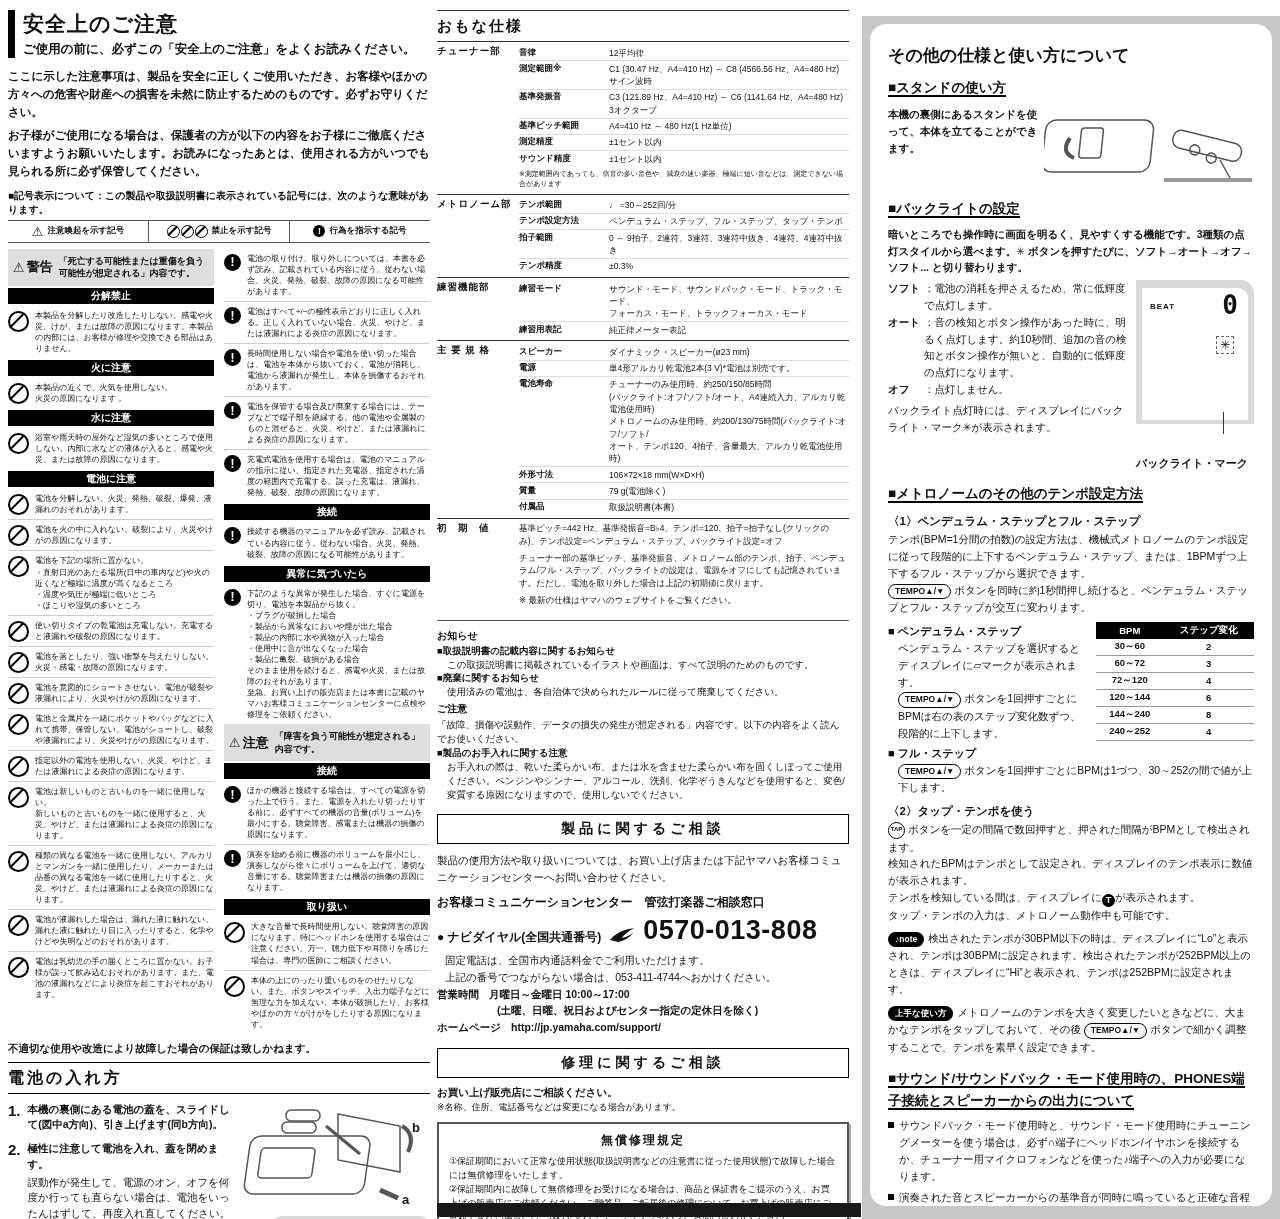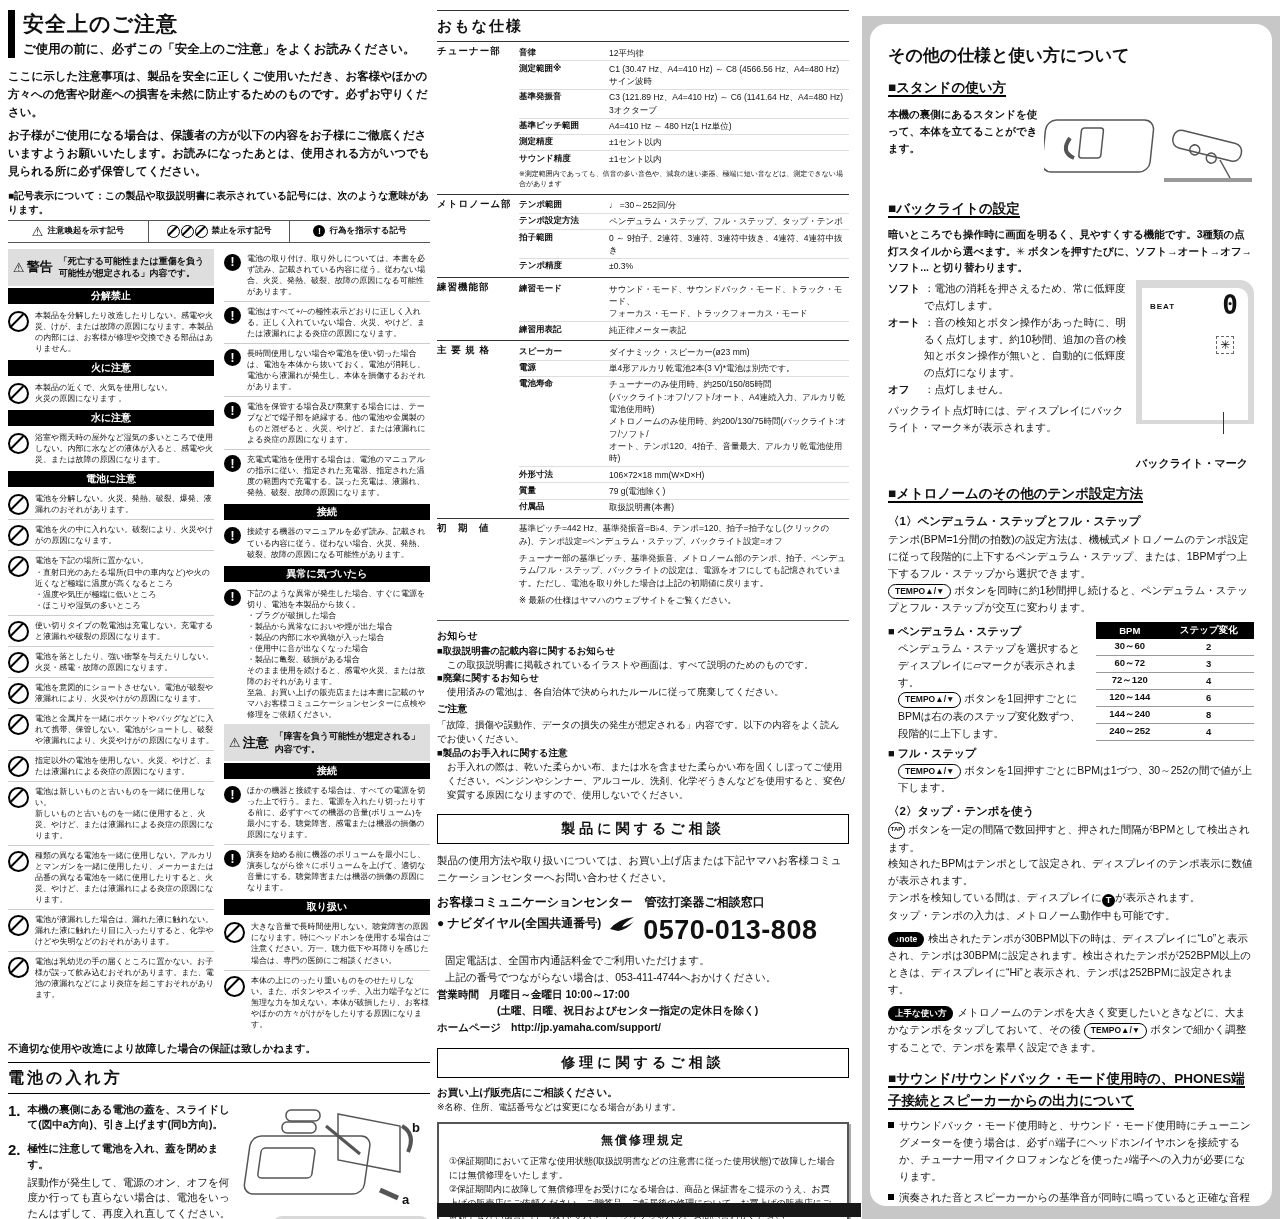--- a/index.html
+++ b/index.html
@@ -62,21 +62,21 @@
   .spec-foot{font-size:7px;padding:2px 0;}
   .init-line{font-size:8.5px;line-height:1.5;margin-bottom:4px;white-space:pre-line;}
   .mid-note{border-top:1px solid #555;margin-top:6px;padding-top:5px;}
   .mn-h{font-size:10px;font-weight:bold;margin:3px 0 2px;}
   .mn-t{font-size:9.5px;font-weight:bold;}
   .mn-b{font-size:9.5px;line-height:1.5;margin-left:10px;}
   .mn-lead{font-size:9.5px;line-height:1.5;}
   .contact-box{border:1.5px solid #000;text-align:center;font-size:14px;font-weight:bold;letter-spacing:4px;padding:5px 0;margin:12px 0 8px;}
   .c-lead{font-size:10.5px;line-height:1.6;}
   .c-center{font-size:12px;font-weight:bold;margin:8px 0 4px;}
-  .navi-row{display:flex;align-items:flex-start;gap:8px;margin:2px 0 6px;}
+  .navi-row{display:flex;align-items:flex-end;gap:8px;margin:2px 0 6px;}
   .navi-label{font-size:12px;font-weight:bold;}
   .navi-logo{width:26px;height:20px;position:relative;flex:0 0 auto;}
   .navi-logo svg{display:block;}
   .phone{font-size:27px;font-weight:bold;letter-spacing:0.5px;}
   .c-line{font-size:10.5px;line-height:1.6;margin-left:8px;}
   .c-kv{display:flex;gap:10px;font-size:10.5px;line-height:1.6;font-weight:bold;}
   .c-kv .v{font-weight:bold;}
   .repair-lead{font-size:10.5px;font-weight:bold;margin-top:4px;}
   .repair-sub{font-size:9px;margin-top:1px;}
   .free-box{border:2px solid #555;box-shadow:2px 2px 0 #aaa;margin-top:8px;padding:8px 10px;}

